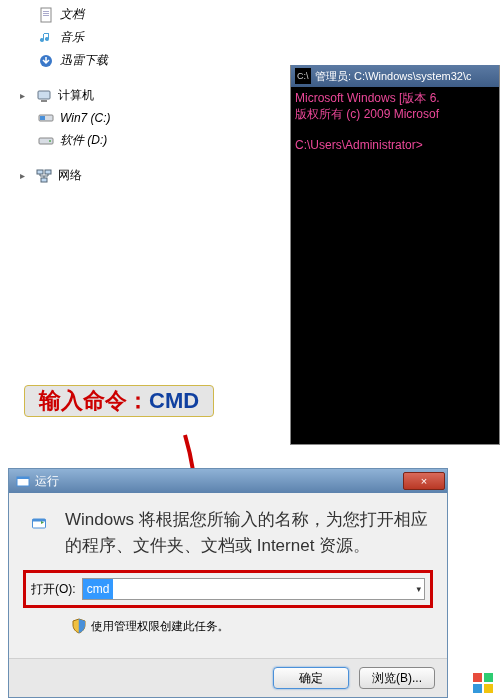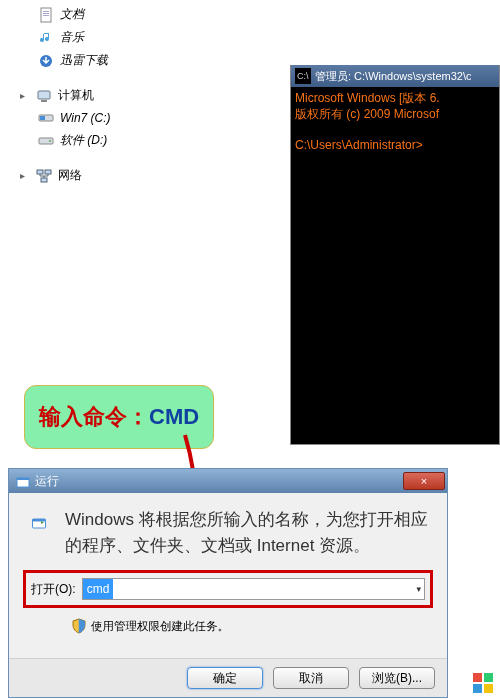--- a/index.html
+++ b/index.html
@@ -11,34 +11,34 @@
     .tree-group { margin-top: 14px; }
     .tree-child { margin-left: 18px; font-style: italic; }
     .icon { width: 16px; height: 16px; display: inline-flex; align-items: center; justify-content: center; flex-shrink: 0; }
     .folder-icon svg, .doc-icon svg, .music-icon svg, .drive-icon svg, .computer-icon svg, .network-icon svg, .shield-icon svg, .run-icon svg, .cmd-icon svg { width: 16px; height: 16px; }
     .arrow-toggle { width: 10px; font-size: 10px; color: #666; }
     
     
     .cmd-window { position: absolute; top: 65px; right: 0; width: 210px; height: 380px; border: 1px solid #888; border-top: none; }
     .cmd-titlebar { height: 22px; background: linear-gradient(#5b7aa3, #3e5d87); display: flex; align-items: center; padding: 0 4px; gap: 4px; }
     .cmd-titlebar-text { color: #fff; font-size: 11px; white-space: nowrap; overflow: hidden; }
-    .cmd-body { background: #000; color: #f97316; height: calc(100% - 22px); padding: 4px; font-family: "Consolas", "NSimSun", monospace; font-size: 12px; line-height: 1.3; white-space: pre-wrap; }
-    
-    
-    .callout { position: absolute; left: 24px; top: 385px; background: #86efac; border: 1px solid #d0b84a; border-radius: 12px; padding: 16px 14px; font-size: 22px; font-weight: bold; }
+    .cmd-body { background: #000; color: #ec4899; height: calc(100% - 22px); padding: 4px; font-family: "Consolas", "NSimSun", monospace; font-size: 12px; line-height: 1.3; white-space: pre-wrap; }
+    
+    
+    .callout { position: absolute; left: 24px; top: 385px; background: #e5e5e5; border: 1px solid #d0b84a; border-radius: 4px; padding: 0 14px; font-size: 22px; font-weight: bold; }
     .callout .txt1 { color: #cc0000; }
     .callout .txt2 { color: #1040a0; }
     
     
     .arrow-annotation { position: absolute; left: 155px; top: 430px; width: 60px; height: 180px; pointer-events: none; }
     
     
     .run-dialog { position: absolute; left: 8px; bottom: 2px; width: 440px; border: 1px solid #6b8fb3; background: #f0f0f0; }
     .run-titlebar { height: 24px; background: linear-gradient(#8fb2d6, #5c82ad); display: flex; align-items: center; justify-content: space-between; padding: 0 2px 0 6px; }
-    .run-title { color: #fff; font-size: 12px; display: flex; align-items: flex-end; gap: 4px; }
+    .run-title { color: #fff; font-size: 12px; display: flex; align-items: flex-start; gap: 4px; }
     .close-btn { width: 42px; height: 18px; background: linear-gradient(#d96a5a, #b93825); border: 1px solid #7a2418; border-radius: 2px; display: flex; align-items: center; justify-content: center; color: #fff; font-size: 11px; cursor: pointer; }
     .run-body { padding: 14px 14px 10px 14px; background: #f0f0f0; }
     .run-desc-row { display: flex; gap: 10px; align-items: flex-start; margin-bottom: 12px; }
     .run-desc { font-size: 17px; color: #333; line-height: 1.5; }
     .run-input-row { display: flex; align-items: center; gap: 6px; margin-bottom: 10px; border: 3px solid #cc0000; padding: 5px; }
     .run-label { font-size: 12px; }
     .run-input-wrap { flex: 1; position: relative; }
     .run-input { width: 100%; height: 22px; border: 1px solid #999; padding: 0 18px 0 4px; font-size: 12px; color: #000; }
     .run-input::selection { background: #3399ff; color: #fff; }
     .dropdown-arrow { position: absolute; right: 4px; top: 50%; transform: translateY(-50%); font-size: 9px; color: #333; pointer-events: none; }
@@ -196,21 +196,20 @@
             <path d="M8 1l6 2v4c0 4-3 7-6 8-3-1-6-4-6-8V3z" fill="#f0c040" stroke="#a07010"></path>
             <path d="M8 1v14" stroke="#4a90d9" stroke-width="0.5"></path>
             <path d="M8 1l6 2v4c0 4-3 7-6 8V1z" fill="#4a90d9"></path>
           </svg>
         </span>
       <span>使用管理权限创建此任务。</span>
     </div>
   </div>
   <div class="dialog-buttons">
     <button class="dlg-btn default">确定</button>
-    <button class="dlg-btn">取消</button>
     <button class="dlg-btn">浏览(B)...</button>
   </div>
 </div>
 
 <div class="watermark">
   <span class="wm-logo">
       <svg viewBox="0 0 22 22">
         <rect x="1" y="1" width="9" height="9" fill="#e74c3c"></rect>
         <rect x="12" y="1" width="9" height="9" fill="#2ecc71"></rect>
         <rect x="1" y="12" width="9" height="9" fill="#3498db"></rect>

